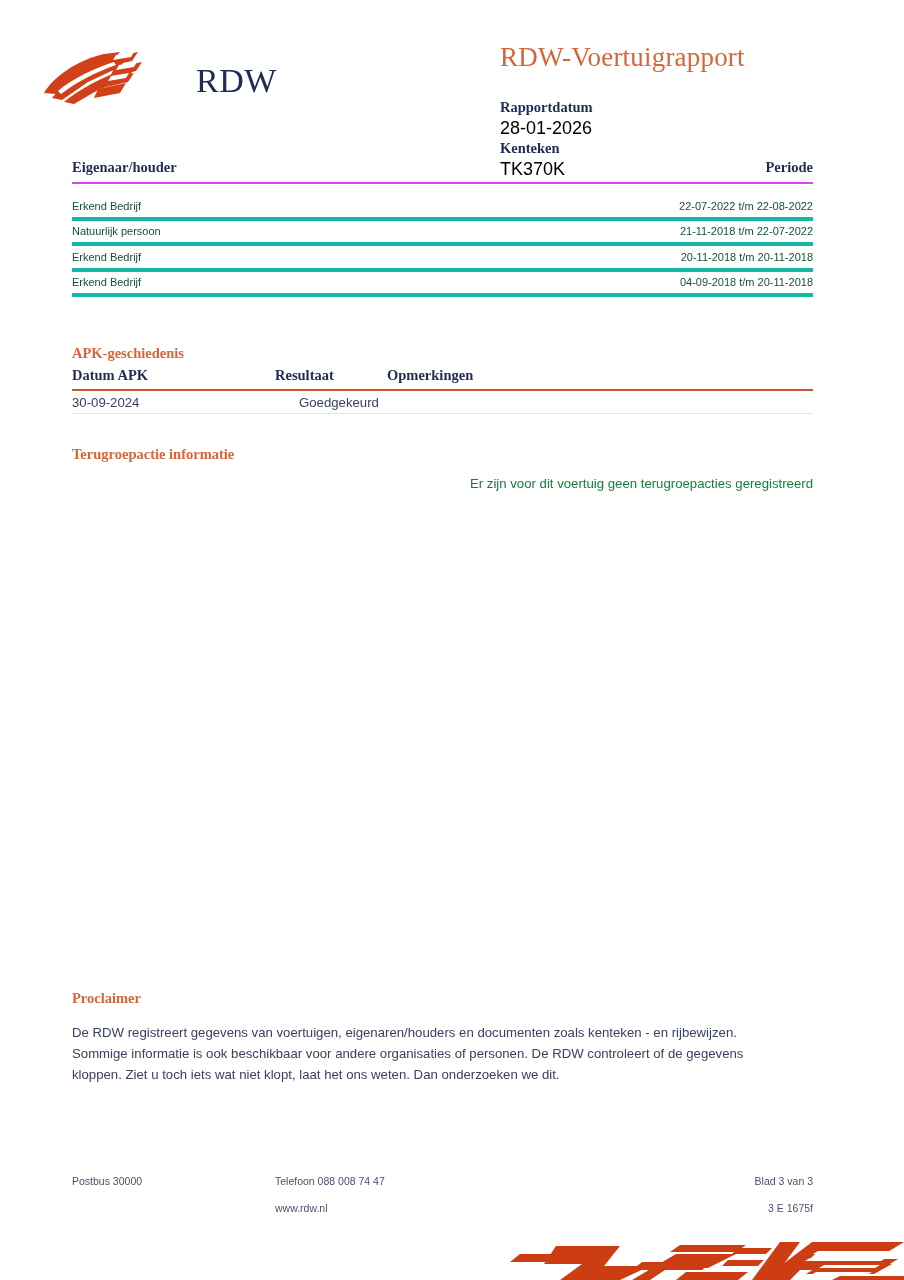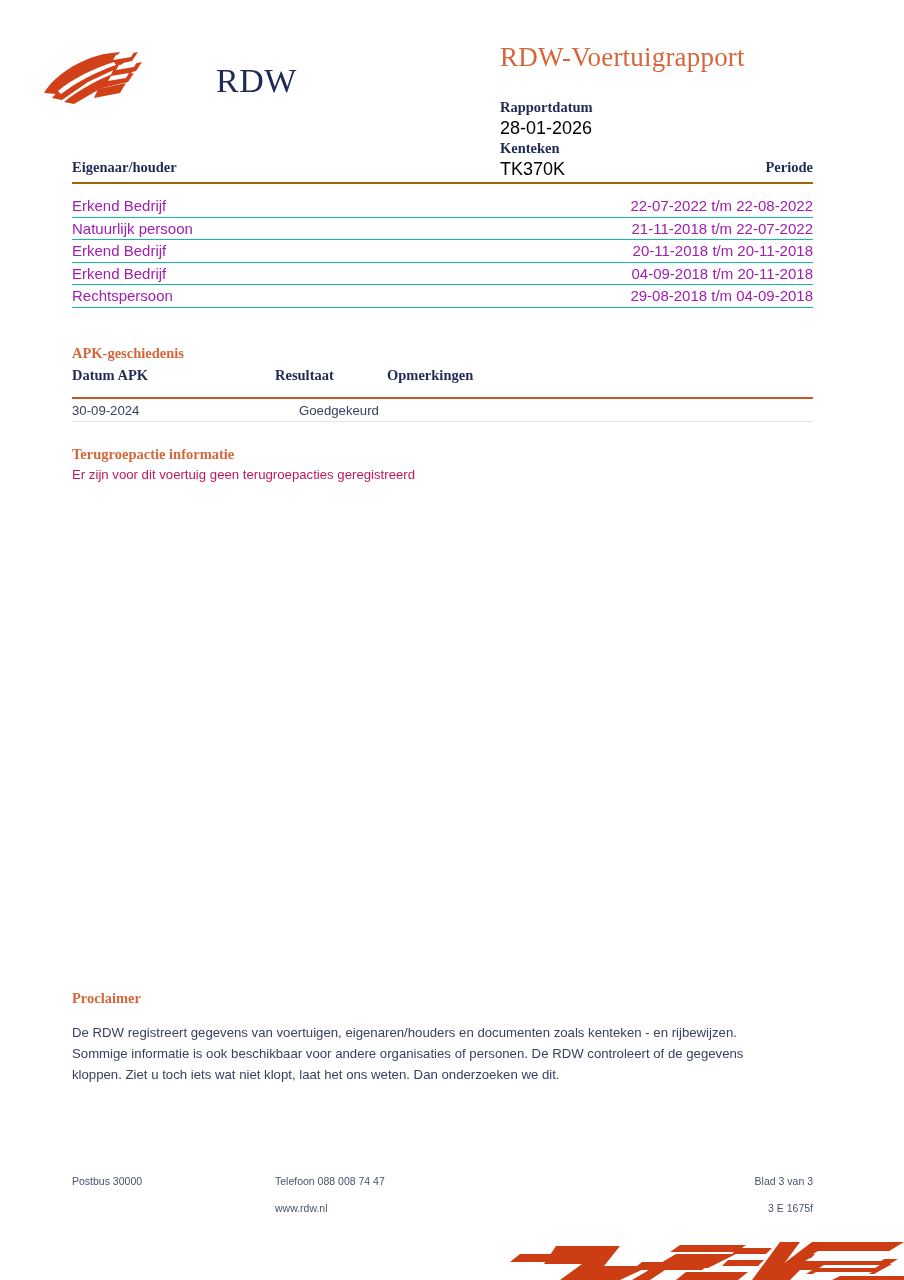--- a/index.html
+++ b/index.html
@@ -31,21 +31,21 @@
   }
   .logo-mark {
     position: absolute;
     left: 0;
     top: 18px;
     width: 120px;
     height: 62px;
   }
   .logo-word {
     position: absolute;
-    left: 174px;
+    left: 154px;
     top: 36px;
     font-family: "Liberation Serif", serif;
     font-size: 34px;
     letter-spacing: 0.5px;
     color: #1f2a55;
     line-height: 1;
   }
 
   .report-title {
     position: absolute;
@@ -99,62 +99,63 @@
     line-height: 18px;
   }
 
   
   #owner-section { top: 158px; }
   .owner-head {
     display: flex;
     justify-content: space-between;
     align-items: flex-end;
     padding-bottom: 6px;
-    border-bottom: 2px solid #a16207;
+    border-bottom: 2px solid #d946ef;
   }
   .owner-rows { margin-top: 11px; }
   .owner-row {
     display: flex;
     justify-content: space-between;
     align-items: center;
     height: 21.5px;
-    border-bottom: 1px solid #14b8a6;
-    font-size: 15px;
-    color: #a21caf;
+    border-bottom: 4px solid #14b8a6;
+    font-size: 11px;
+    color: #14532d;
   }
   .owner-row .right { text-align: right; }
 
   
   #apk-section { top: 344px; }
   .apk-title { margin-bottom: 4px; }
   .apk-head {
     display: flex;
-    padding-bottom: 13px;
+    padding-bottom: 5px;
     border-bottom: 2px solid #c4562c;
   }
   .apk-head .c1, .apk-row .c1 { width: 203px; }
   .apk-head .c2, .apk-row .c2 { width: 112px; }
   .apk-head .c3, .apk-row .c3 { flex: 1; }
   .apk-row {
     display: flex;
     align-items: center;
     height: 22px;
     border-bottom: 1px solid #e3e5ea;
     font-size: 13.2px;
     color: #3a4060;
     gap: 24px;
   }
 
   
   #recall-section { top: 445px; }
   .recall-text {
     font-size: 13.2px;
-    color: #be185d;
-    margin-top: 3px;
+    color: #15803d;
+    margin-top: 12px;
     line-height: 18px;
+    text-align: right;
   }
 
   
   #proclaimer-section { top: 989px; }
   .proclaimer-body {
     margin-top: 15px;
     font-size: 13.2px;
     color: #3a4060;
     line-height: 21px;
     width: 700px;
@@ -236,24 +237,20 @@
         <div class="left">Natuurlijk persoon</div>
         <div class="right">21-11-2018 t/m 22-07-2022</div>
       </div>
       <div class="owner-row">
         <div class="left">Erkend Bedrijf</div>
         <div class="right">20-11-2018 t/m 20-11-2018</div>
       </div>
       <div class="owner-row">
         <div class="left">Erkend Bedrijf</div>
         <div class="right">04-09-2018 t/m 20-11-2018</div>
-      </div>
-      <div class="owner-row">
-        <div class="left">Rechtspersoon</div>
-        <div class="right">29-08-2018 t/m 04-09-2018</div>
       </div>
     </div>
   </div>
 
   <div class="section" id="apk-section">
     <div class="sec-head-serif apk-title">APK-geschiedenis</div>
     <div class="apk-head">
       <div class="c1 sec-head-navy">Datum APK</div>
       <div class="c2 sec-head-navy">Resultaat</div>
       <div class="c3 sec-head-navy">Opmerkingen</div>

